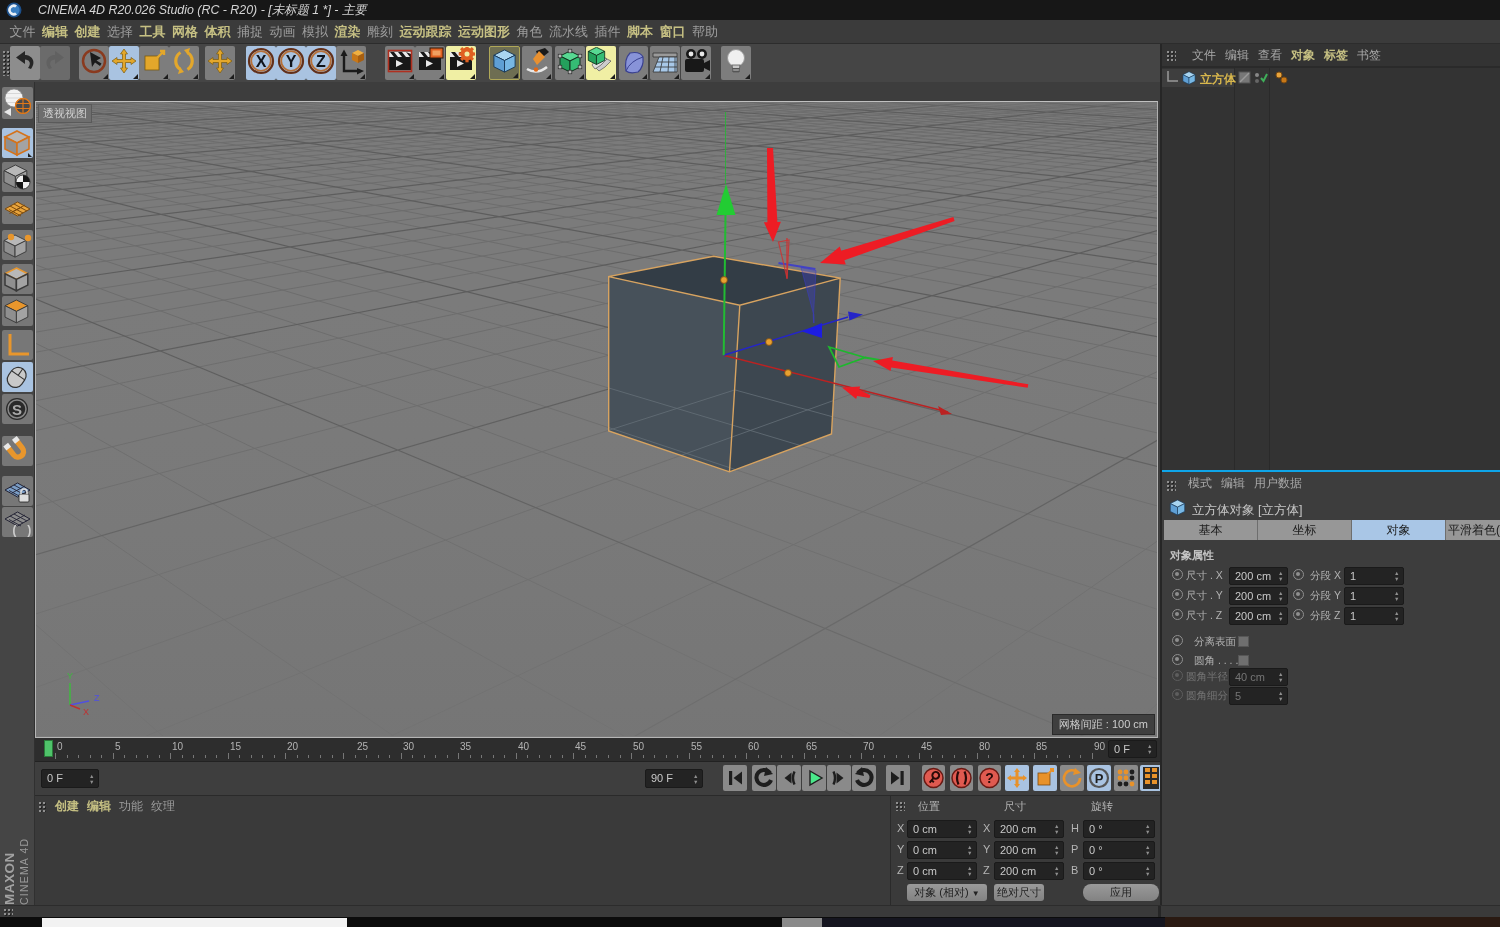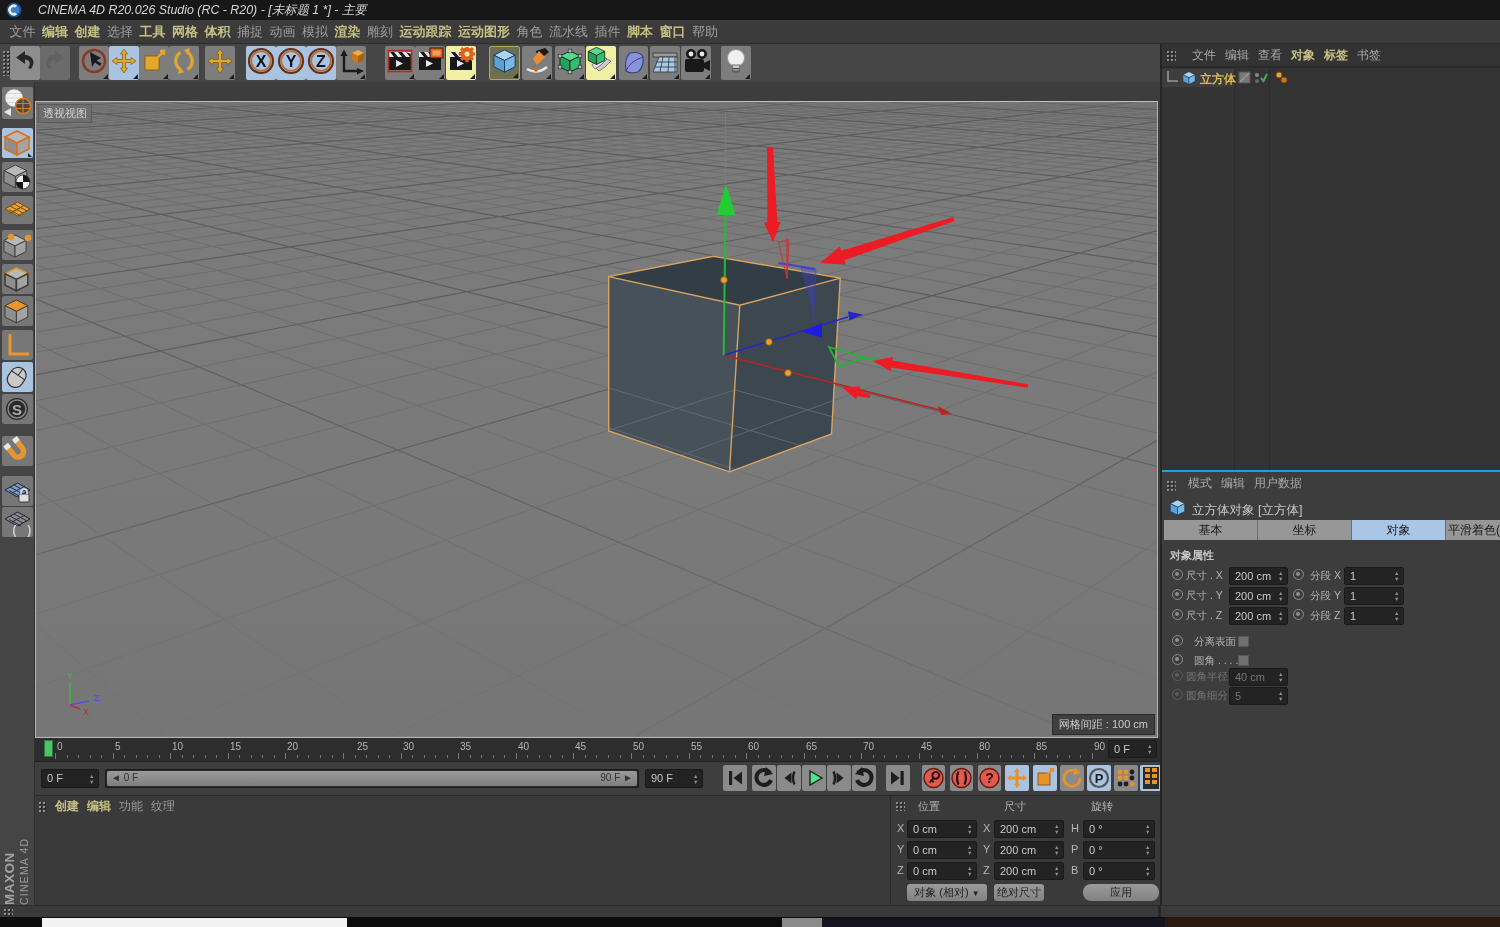--- a/index.html
+++ b/index.html
@@ -585,26 +585,20 @@
       <div class="abs" style="left:999.2px;top:15px;width:1px;height:6px;background:#777"></div>
       <div class="abs" style="left:1010.7px;top:17px;width:1px;height:3px;background:#777"></div>
       <div class="abs" style="left:1022.2px;top:17px;width:1px;height:3px;background:#777"></div>
       <div class="abs" style="left:1033.8px;top:17px;width:1px;height:3px;background:#777"></div>
       <div class="abs" style="left:1045.3px;top:17px;width:1px;height:3px;background:#777"></div>
       <div class="abs" style="left:1056.8px;top:15px;width:1px;height:6px;background:#777"></div>
       <div class="inp" style="left:1073px;top:2px;width:49px;height:18px;line-height:16px">0 F<div class="stepper">▲<br>▼</div></div>
     </div>
     <div id="transport" class="abs">
       <div class="inp" style="left:6px;top:7px;width:58px;height:19px;line-height:17px">0 F<div class="stepper" style="top:3px">▲<br>▼</div></div>
-      <div class="abs" style="left:70px;top:7px;width:534px;height:19px;background:#2c2c2c;border:1px solid #1a1a1a;border-radius:2px">
-        <div class="abs" style="left:1px;top:1px;width:530px;height:15px;background:linear-gradient(#9a9a9a,#7e7e7e);border-radius:2px;">
-          <span style="position:absolute;left:4px;top:1px;font-size:10px;color:#333">◄ 0 F</span>
-          <span style="position:absolute;right:4px;top:1px;font-size:10px;color:#333">90 F ►</span>
-        </div>
-      </div>
       <div class="inp" style="left:610px;top:7px;width:58px;height:19px;line-height:17px">90 F<div class="stepper" style="top:3px">▲<br>▼</div></div>
       <div class="pbtn" style="left:688px;width:24px;background:#8a8a8a">
         <svg width="24" height="26" viewBox="0 0 24 26" style="position:absolute;left:0;top:0">
           <rect x="6" y="6" width="3.2" height="14" fill="#1e1e1e"></rect>
           <path d="M19 6.5 L10.5 13 L19 19.5 Z" fill="#1e1e1e"></path>
         </svg>
       </div>
       <div class="pbtn" style="left:717px;width:24px;background:#8a8a8a">
         <svg width="24" height="26" viewBox="0 0 24 26" style="position:absolute;left:0;top:0">
           <path d="M18 8 A7.5 7.5 0 1 0 19 15" stroke="#1e1e1e" stroke-width="4" fill="none"></path>

